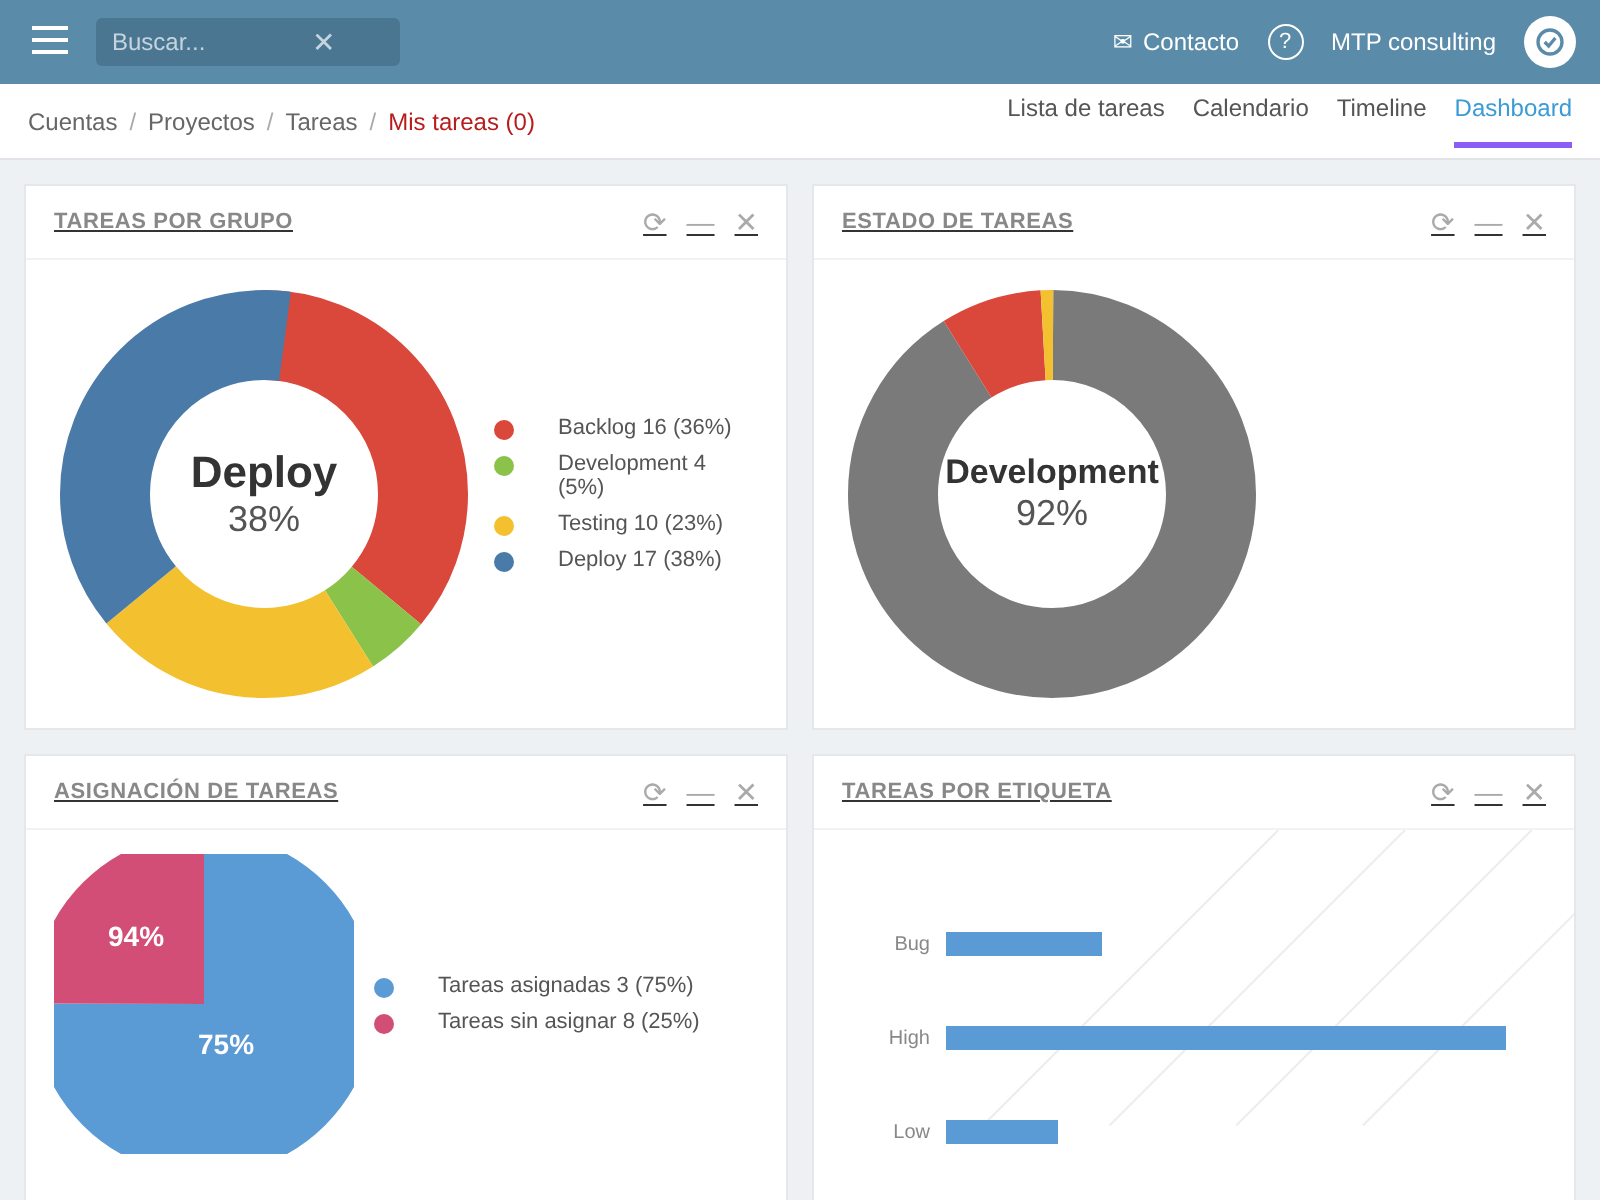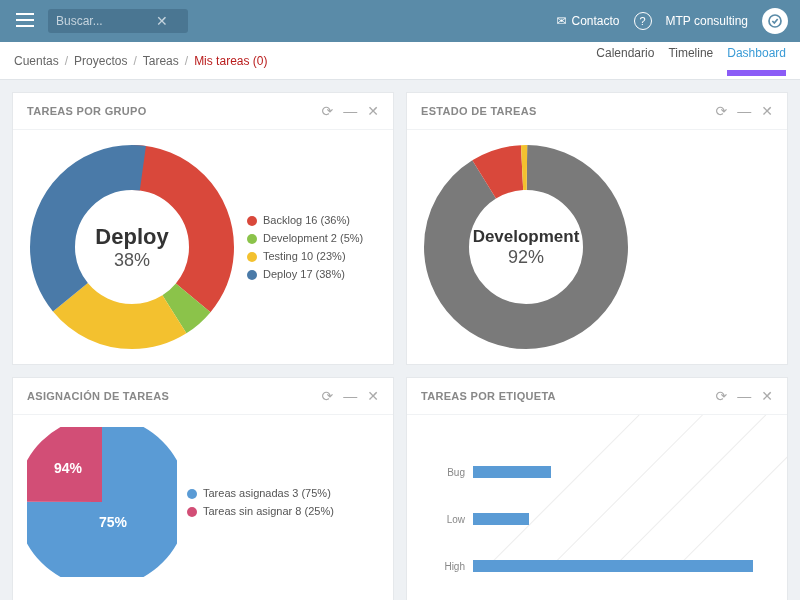--- a/index.html
+++ b/index.html
@@ -1,51 +1,51 @@
 <!DOCTYPE html>
 <html><head>
 <meta charset="utf-8">
 <style>
 * { margin: 0; padding: 0; box-sizing: border-box; }
 body { font-family: -apple-system, BlinkMacSystemFont, "Segoe UI", Arial, sans-serif; background: #eef1f4; width: 800px; height: 600px; overflow: hidden; font-size: 12px; color: #333; }
 .topbar { background: #5a8ba8; height: 42px; display: flex; align-items: center; padding: 0 12px; gap: 10px; }
 .menu-btn { color: #fff; cursor: pointer; padding: 4px; }
-.search-box { background: #4a7692; border-radius: 3px; display: flex; align-items: center; padding: 4px 8px; width: 140px; }
+.search-box { background: #4a7692; border-radius: 3px; display: flex; align-items: center; padding: 4px 8px; width: 152px; }
 .search-box input { background: transparent; border: none; outline: none; color: #fff; font-size: 12px; width: 100px; }
 .search-box input::placeholder { color: #c5d4de; }
 .search-clear { color: #c5d4de; font-size: 14px; cursor: pointer; }
 .top-right { margin-left: auto; display: flex; align-items: center; gap: 14px; color: #fff; font-size: 12px; }
 .contact-link { display: flex; align-items: center; gap: 5px; cursor: pointer; }
 .help-icon { width: 18px; height: 18px; border: 1.5px solid #fff; border-radius: 50%; display: flex; align-items: center; justify-content: center; font-size: 11px; cursor: pointer; }
 .avatar { width: 26px; height: 26px; background: #fff; border-radius: 50%; display: flex; align-items: center; justify-content: center; }
 .avatar svg { width: 16px; height: 16px; }
 .subbar { background: #fff; height: 38px; display: flex; align-items: center; padding: 0 14px; border-bottom: 1px solid #e0e4e8; }
 .breadcrumb { display: flex; gap: 6px; font-size: 12px; color: #666; }
 .breadcrumb .sep { color: #aaa; }
 .breadcrumb .active { color: #b91c1c; }
 .tabs { margin-left: auto; display: flex; gap: 14px; font-size: 12px; }
 .tabs span { cursor: pointer; padding-bottom: 10px; color: #555; }
-.tabs span.active { color: #3a9bd6; border-bottom: 6px solid #8b5cf6; }
+.tabs span.active { color: #3a9bd6; border-bottom: 3px solid #8b5cf6; }
 .grid { display: grid; grid-template-columns: 1fr 1fr; gap: 12px; padding: 12px; }
 .card { background: #fff; border: 1px solid #e5e8eb; }
-.card-head { display: flex; align-items: center; padding: 10px 14px; border-bottom: 1px solid #f0f2f4; }
+.card-head { display: flex; align-items: center; padding: 10px 14px; border-bottom: 1px solid #f0f2f4; text-decoration: underline; }
 .card-title { font-size: 11px; color: #888; font-weight: 600; letter-spacing: 0.3px; }
 .card-actions { margin-left: auto; display: flex; gap: 10px; color: #aaa; }
 .card-actions span { cursor: pointer; font-size: 14px; }
 .card-body { padding: 12px 14px; display: flex; align-items: center; gap: 10px; min-height: 220px; }
 .card-body.short { min-height: 160px; }
 .donut-wrap { position: relative; width: 210px; height: 210px; flex-shrink: 0; }
 .donut-wrap.small { width: 150px; height: 150px; }
 .donut-wrap svg { width: 100%; height: 100%; }
 .donut-center { position: absolute; top: 50%; left: 50%; transform: translate(-50%, -50%); text-align: center; }
 .donut-center .big { font-size: 22px; font-weight: 700; color: #333; }
 .donut-center .sub { font-size: 18px; color: #555; }
 .pie-label { position: absolute; color: #fff; font-weight: 700; font-size: 14px; }
 .legend { display: flex; flex-direction: column; gap: 6px; font-size: 11px; color: #555; }
-.legend-item { display: flex; align-items: flex-start; gap: 6px; }
+.legend-item { display: flex; align-items: flex-start; gap: 22px; }
 .dot { width: 10px; height: 10px; border-radius: 50%; margin-top: 2px; flex-shrink: 0; }
 .bar-chart { width: 100%; padding: 10px 20px 10px 10px; position: relative; }
 .bar-row { display: flex; align-items: center; gap: 8px; height: 24px; margin-top: 23px; }
 .bar-label { width: 34px; text-align: right; font-size: 10px; color: #888; }
 .bar-track { flex: 1; height: 12px; position: relative; }
 .bar-fill { height: 100%; background: #5a9bd5; }
 .diag-lines { position: absolute; inset: 0; pointer-events: none; opacity: 0.35; }
 </style>
 </head>
 <body>
@@ -82,20 +82,21 @@
   <div class="breadcrumb">
     <span>Cuentas</span>
       <span class="sep">/</span>
     <span>Proyectos</span>
       <span class="sep">/</span>
     <span>Tareas</span>
       <span class="sep">/</span>
     <span class="active">Mis tareas (0)</span>
   </div>
   <div class="tabs">
+    <span>Lista de tareas</span>
     <span>Calendario</span>
     <span>Timeline</span>
     <span class="active">Dashboard</span>
   </div>
 </div>
 
 <div class="grid">
 
   <div class="card">
     <div class="card-head">
@@ -119,21 +120,21 @@
           <div class="sub">38%</div>
         </div>
       </div>
       <div class="legend">
         <div class="legend-item">
             <span class="dot" style="background:#d9483b"></span>
             <span>Backlog 16 (36%)</span>
           </div>
         <div class="legend-item">
             <span class="dot" style="background:#8bc34a"></span>
-            <span>Development 2 (5%)</span>
+            <span>Development 4 (5%)</span>
           </div>
         <div class="legend-item">
             <span class="dot" style="background:#f3c12f"></span>
             <span>Testing 10 (23%)</span>
           </div>
         <div class="legend-item">
             <span class="dot" style="background:#4a7aa8"></span>
             <span>Deploy 17 (38%)</span>
           </div>
       </div>
@@ -214,28 +215,28 @@
         </g>
       </svg>
       <div class="bar-chart">
         <div class="bar-row">
             <span class="bar-label">Bug</span>
             <div class="bar-track">
               <div class="bar-fill" style="width:28%"></div>
             </div>
           </div>
         <div class="bar-row">
+            <span class="bar-label">High</span>
+            <div class="bar-track">
+              <div class="bar-fill" style="width:100%"></div>
+            </div>
+          </div>
+        <div class="bar-row">
             <span class="bar-label">Low</span>
             <div class="bar-track">
               <div class="bar-fill" style="width:20%"></div>
             </div>
           </div>
-        <div class="bar-row">
-            <span class="bar-label">High</span>
-            <div class="bar-track">
-              <div class="bar-fill" style="width:100%"></div>
-            </div>
-          </div>
       </div>
     </div>
   </div>
 
 </div>
 
 </body></html>

